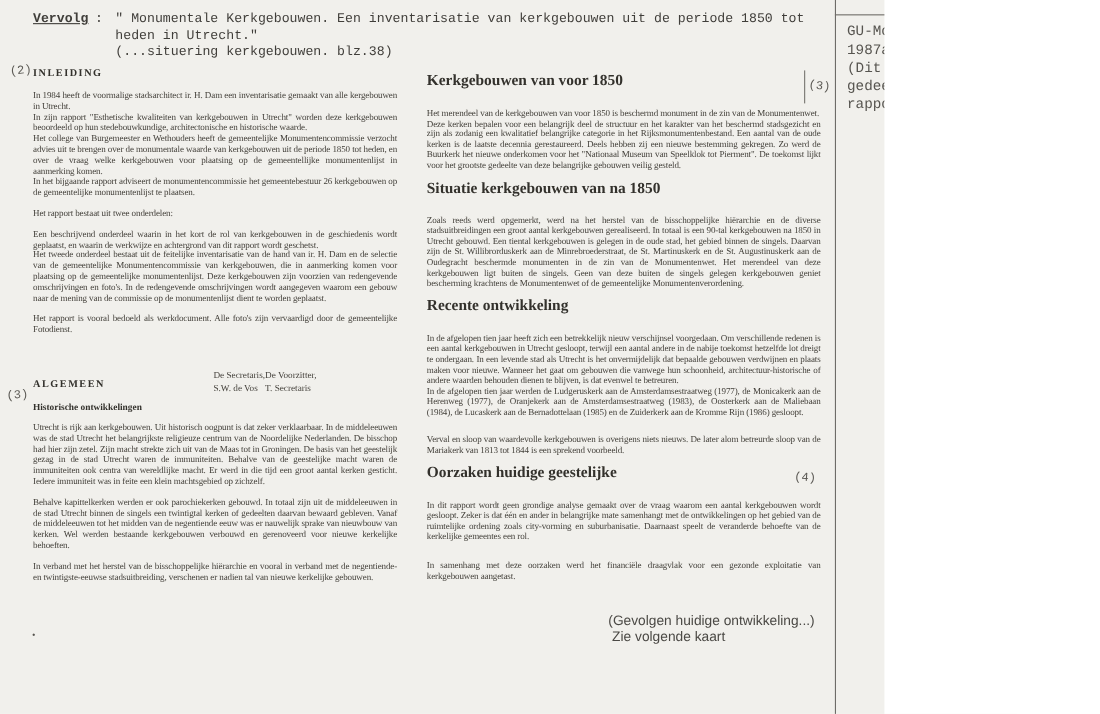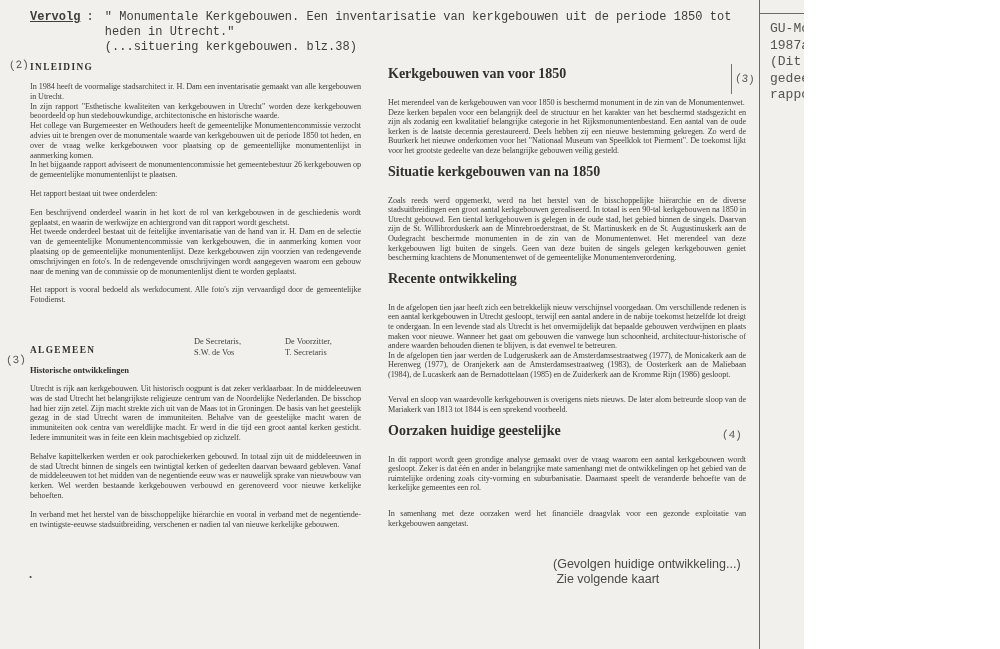--- a/index.html
+++ b/index.html
@@ -72,21 +72,21 @@
     font-weight:bold;font-size:14px;color:#33312c;
     margin:0 0 7px 0;text-align:left;
   }
   .body-p{
     font-size:8.2px;line-height:9.8px;letter-spacing:-0.1px;
     margin:0 16px 9px 0;white-space:pre-line;
   }
   .col-right .body-p{line-height:9.6px;margin:16px 0 8px 0;}
   
   .signatures{
-    position:absolute;left:194px;top:336px;display:flex;gap:44px;
+    position:absolute;left:194px;top:336px;display:flex;
     font-size:8.4px;line-height:11px;color:#45423c;
   }
   .sig-block div{white-space:pre;}
   
   .footnote-dot{
     position:absolute;left:29px;top:572px;
     font-size:9px;color:#55534e;
   }
   
   .typed-note{

